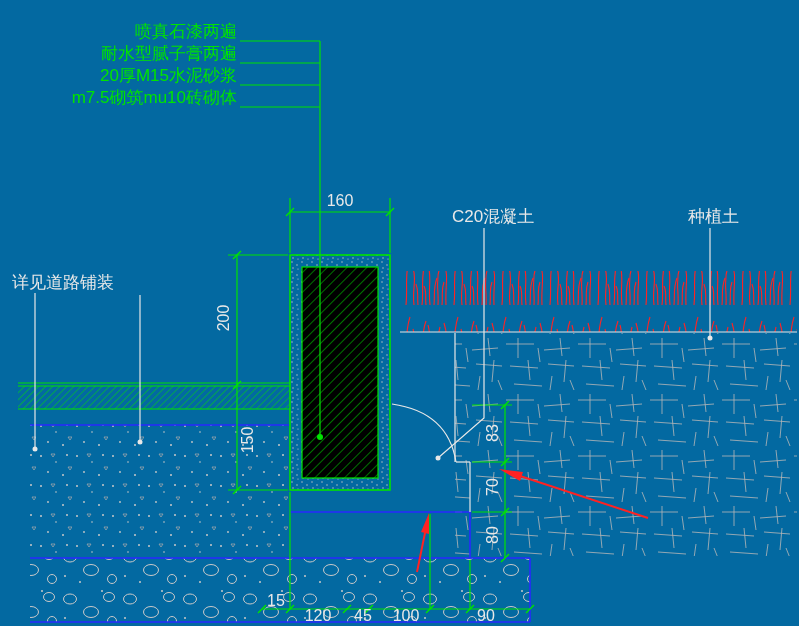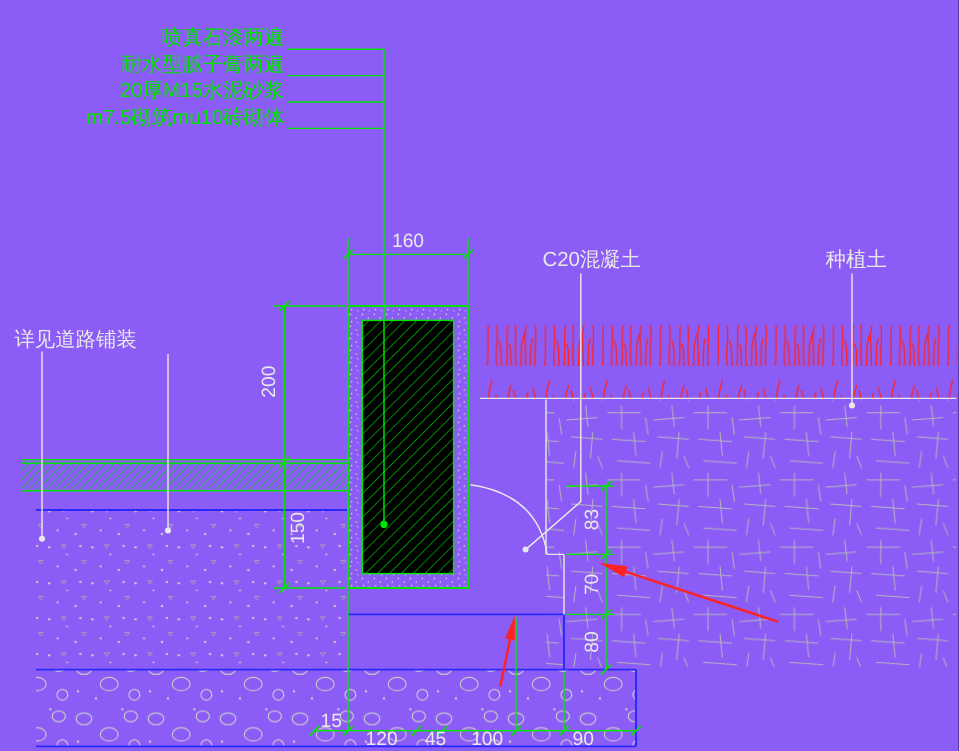--- a/index.html
+++ b/index.html
@@ -1,16 +1,16 @@
 <!DOCTYPE html>
 <html><head>
 <meta charset="utf-8">
 <style>
   html,body{margin:0;padding:0;background:#000;}
-  .stage{position:relative;width:799px;height:626px;background:#8b5cf6;overflow:hidden;}
+  .stage{position:relative;width:799px;height:626px;background:#0369a1;overflow:hidden;}
   svg{display:block;}
   text{font-family:"Liberation Sans","DejaVu Sans",sans-serif;}
   .t-green{fill:#00e400;}
   .t-white{fill:#e8e8e8;}
   .ln-green{stroke:#00e400;stroke-width:1.2;fill:none;}
   .ln-white{stroke:#e8e8e8;stroke-width:1.2;fill:none;}
   .ln-blue{stroke:#2828ff;stroke-width:1.6;fill:none;}
   .ln-red{stroke:#ff2222;stroke-width:2;fill:none;}
   .tick{stroke:#00e400;stroke-width:1.4;}
 </style>

